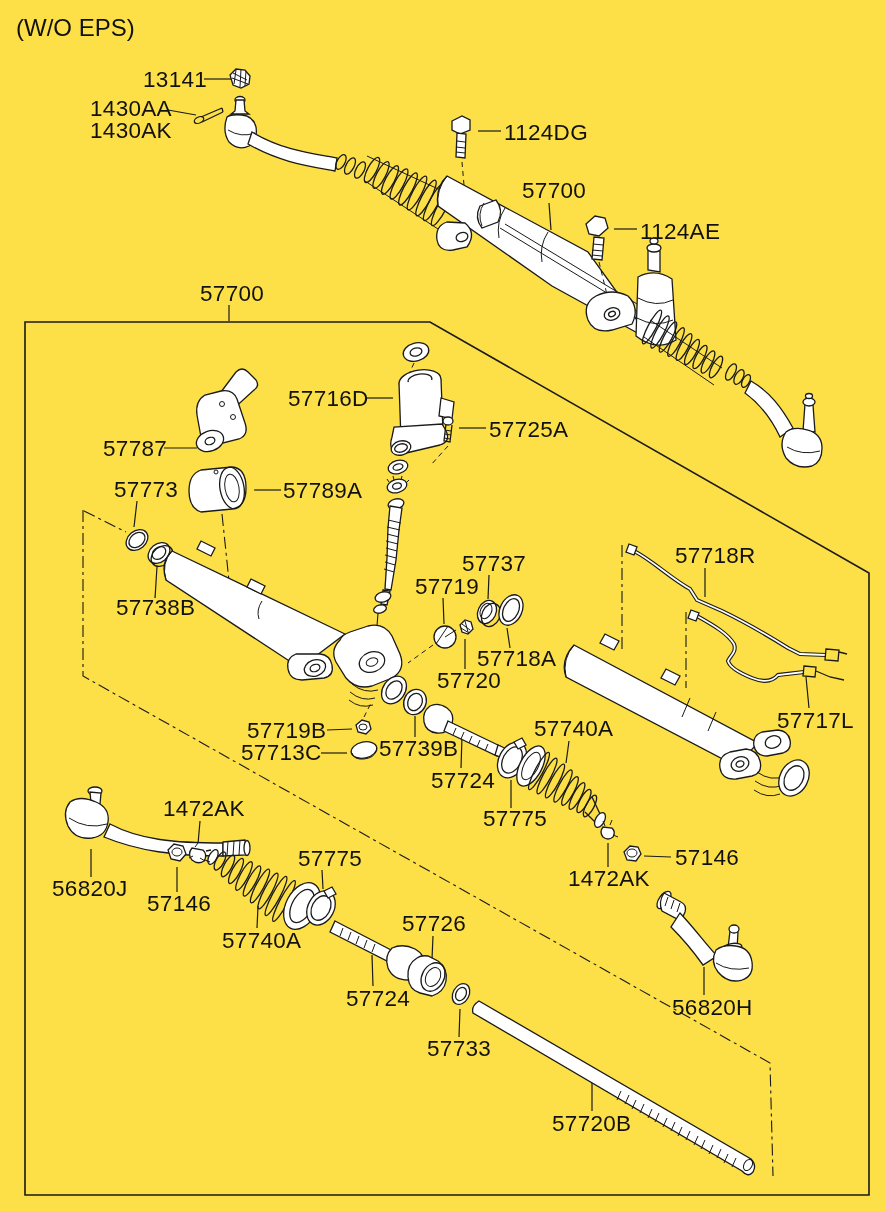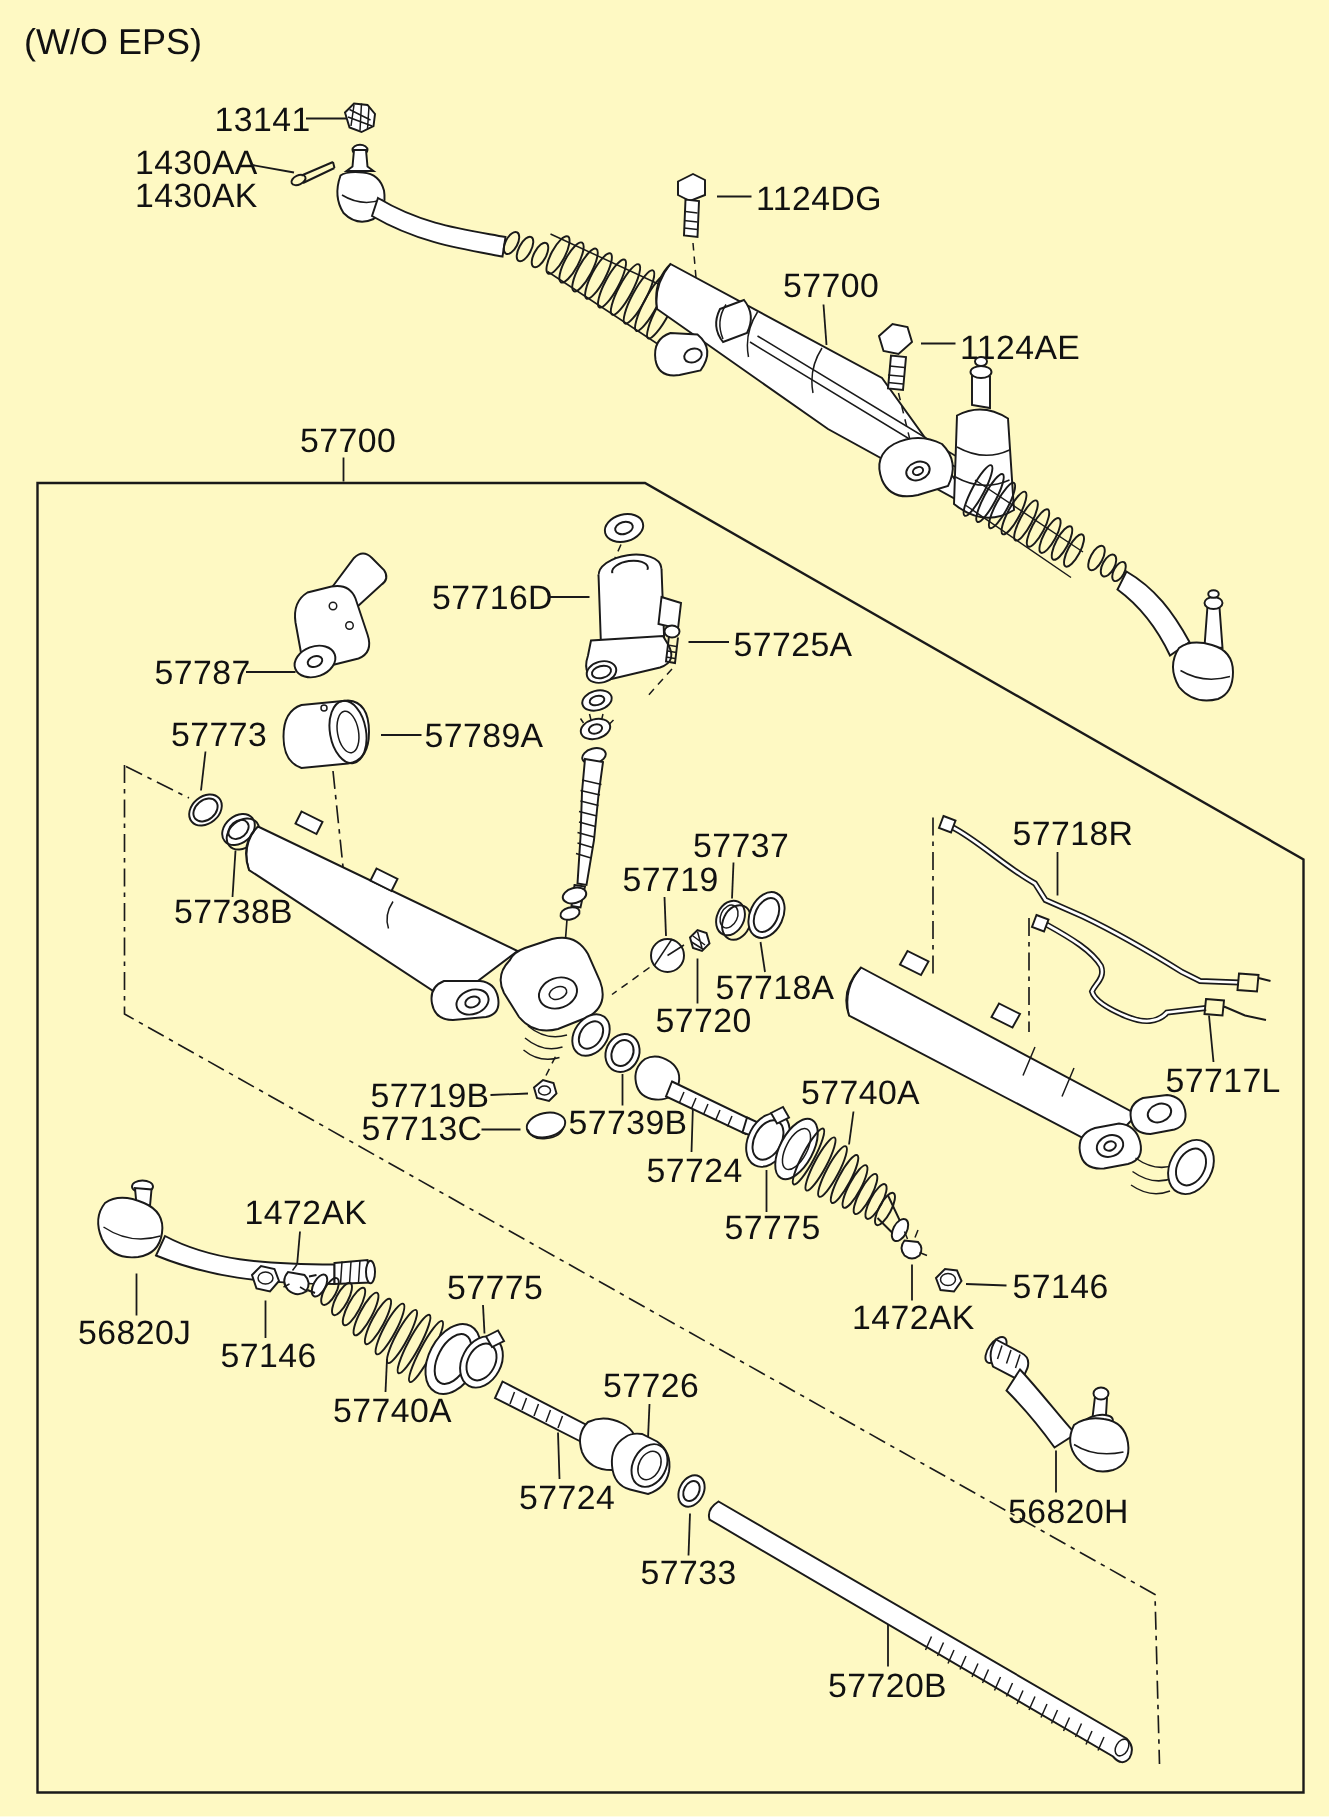--- a/index.html
+++ b/index.html
@@ -1,16 +1,16 @@
 <!DOCTYPE html>
 <html><head>
 <meta charset="utf-8">
 <style>
   html,body{margin:0;padding:0;background:#ffffff;}
-  #stage{position:relative;width:886px;height:1211px;background:#fef9c3;overflow:hidden;}
+  #stage{position:relative;width:886px;height:1211px;background:#fde047;overflow:hidden;}
   svg{display:block;}
   svg text{font-family:"Liberation Sans", sans-serif;fill:#111;}
   .lbl{font-size:22.5px;letter-spacing:0.3px;}
   .lbl-lg{font-size:24px;}
   .ink{stroke:#1a1a1a;fill:none;stroke-width:1.3;}
   .thin{stroke:#1a1a1a;fill:none;stroke-width:1;}
   .wfill{stroke:#1a1a1a;fill:#ffffff;stroke-width:1.3;}
   .leader{stroke:#1a1a1a;fill:none;stroke-width:1.2;}
   .dash{stroke:#1a1a1a;fill:none;stroke-width:1;stroke-dasharray:5 4;}
   .dashdot{stroke:#1a1a1a;fill:none;stroke-width:1.1;stroke-dasharray:12 4 3 4;}

